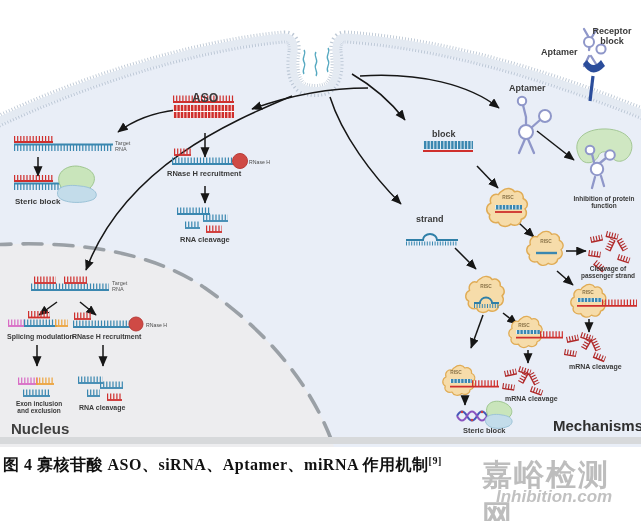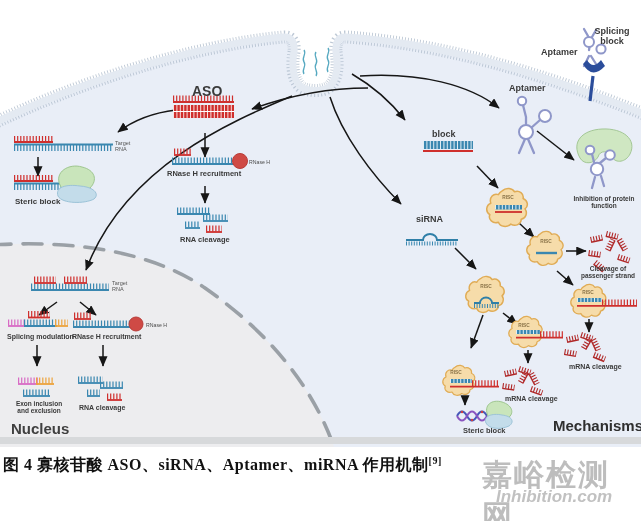--- a/index.html
+++ b/index.html
@@ -291,30 +291,30 @@
     <line class="t-blu" x1="87" y1="392.5" x2="100" y2="392.5"></line>
         <line class="b-blu" x1="87" y1="396" x2="100" y2="396"></line>
     <line class="t-red" x1="107" y1="396.5" x2="122" y2="396.5"></line>
         <line class="b-red" x1="107" y1="400" x2="122" y2="400"></line>
   </g>
 
   <text class="svg-tiny" x="249" y="164">RNase H</text>
   <text class="svg-tiny" x="146" y="327">RNase H</text>
 </svg>
 
-<div class="lbl" style="left:192px;top:84px;font-size:14px;">ASO</div>
+<div class="lbl" style="left:192px;top:92px;font-size:12px;">ASO</div>
 <div class="lbl" style="left:167px;top:170px;font-size:7.5px;">RNase H recruitment</div>
 <div class="lbl" style="left:180px;top:236px;font-size:7.5px;">RNA cleavage</div>
 <div class="lbl tiny wrap" style="left:115px;top:140px;font-size:5.5px;width:24px;text-align:left;">Target RNA</div>
 <div class="lbl" style="left:15px;top:198px;font-size:8px;">Steric block</div>
 <div class="lbl" style="left:432px;top:129px;font-size:9px;">block</div>
-<div class="lbl" style="left:416px;top:214px;font-size:9px;">siRNA</div>
+<div class="lbl" style="left:416px;top:214px;font-size:9px;">strand</div>
 <div class="lbl" style="left:509px;top:83px;font-size:9px;">Aptamer</div>
 <div class="lbl" style="left:541px;top:47px;font-size:9px;">Aptamer</div>
-<div class="lbl wrap" style="left:588px;top:26px;font-size:9px;width:48px;">Splicing block</div>
+<div class="lbl wrap" style="left:588px;top:26px;font-size:9px;width:48px;">Receptor block</div>
 <div class="lbl wrap" style="left:572px;top:195px;font-size:6.5px;width:64px;">Inhibition of protein function</div>
 <div class="lbl wrap" style="left:577px;top:265px;font-size:6.5px;width:62px;">Cleavage of passenger strand</div>
 <div class="lbl" style="left:569px;top:363px;font-size:7px;">mRNA cleavage</div>
 <div class="lbl" style="left:505px;top:395px;font-size:7px;">mRNA cleavage</div>
 <div class="lbl" style="left:463px;top:427px;font-size:7.5px;">Steric block</div>
 <div class="lbl tiny wrap" style="left:112px;top:280px;font-size:5.5px;width:24px;text-align:left;">Target RNA</div>
 <div class="lbl" style="left:7px;top:333px;font-size:7px;">Splicing modulation</div>
 <div class="lbl" style="left:72px;top:333px;font-size:7px;">RNase H recruitment</div>
 <div class="lbl wrap" style="left:12px;top:400px;font-size:6.5px;width:54px;">Exon inclusion and exclusion</div>
 <div class="lbl" style="left:79px;top:404px;font-size:7px;">RNA cleavage</div>

